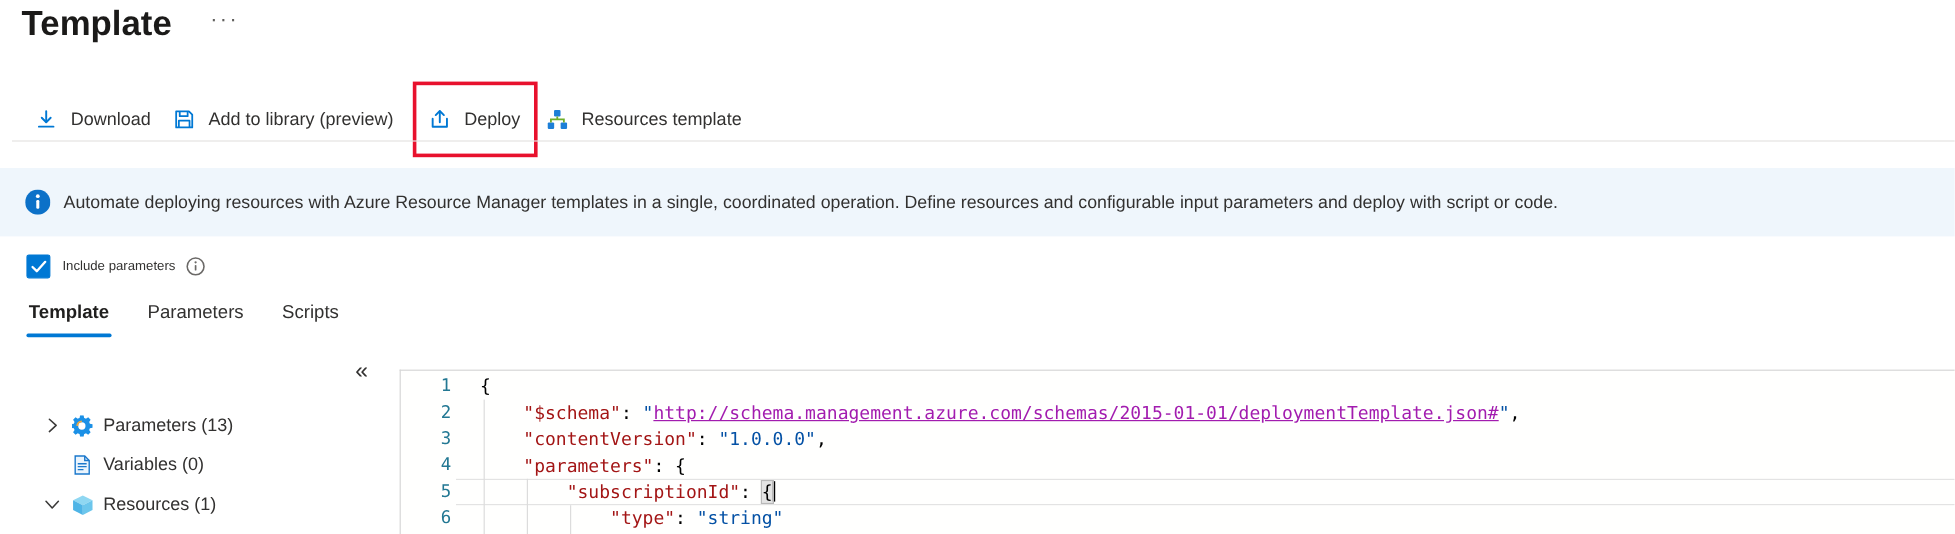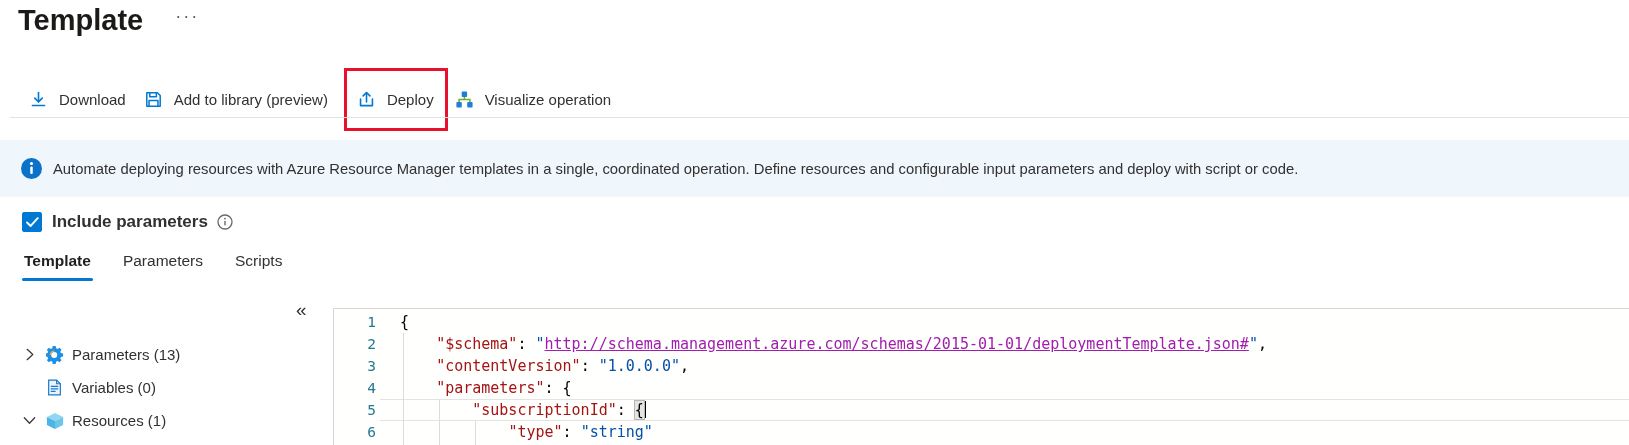--- a/index.html
+++ b/index.html
@@ -24,32 +24,32 @@
   .banner { position:absolute; top:140px; left:0; right:0; height:57px; background:#eff6fc;
     display:flex; align-items:center; padding-left:21px; }
   .banner .bicon { width:21px; height:21px; flex:0 0 auto; margin-right:11px; }
   .banner-text { font-size:14.8px; color:#323130; }
   .banner-link { font-size:14.8px; color:#0072c9; text-decoration:none; cursor:pointer; margin-left:5px; }
 
   
   .opt-row { position:absolute; top:212px; left:22px; display:flex; align-items:center; }
   .checkbox { width:20px; height:20px; background:#0078d4; border:1px solid #0078d4; border-radius:2px;
     display:inline-flex; align-items:center; justify-content:center; cursor:pointer; }
-  .opt-label { font-size:17px; margin-left:10px; color:#323130;font-weight:bold; }
+  .opt-label { font-size:11px; margin-left:10px; color:#323130; }
   .info-outline { width:16px; height:16px; margin-left:9px; cursor:pointer; display:inline-flex; }
 
   
   .tabs { position:absolute; top:252px; left:24px; display:flex; gap:32px; }
   .tab { font-size:15.5px; color:#323130; padding-bottom:11px; position:relative; cursor:pointer; }
   .tab.active { font-weight:700; color:#201f1e; }
   .tab.active::after { content:""; position:absolute; left:-2px; right:-2px; bottom:0; height:3px;
     background:#0078d4; border-radius:2px; }
 
   
-  .tree { position:absolute; top:338px; left:22px; width:270px; }
+  .tree { position:absolute; top:338px; left:36px; width:270px; }
   .tree-row { display:flex; align-items:center; height:33px; cursor:pointer; }
   .expander { width:16px; height:16px; margin-right:8px; display:inline-flex; flex:0 0 auto; }
   .tree-ic { width:18px; height:18px; margin-right:8px; display:inline-flex; flex:0 0 auto; }
   .tree-label { font-size:15px; color:#323130; white-space:nowrap; }
   .collapse-btn { position:absolute; top:299px; left:296px; font-size:19px; color:#323130;
     cursor:pointer; background:none; border:none; font-family:inherit; }
 
   
   .editor { position:absolute; top:308px; left:333px; right:0; bottom:0;
     border-top:1px solid #d6d6d6; border-left:1px solid #d6d6d6; background:#fffffe;
@@ -111,21 +111,21 @@
     </button>
     <button class="tb-item">
       <span class="ticon">
         <svg viewBox="0 0 17 17" width="17" height="17">
           <rect x="5.7" y="0.6" width="5.4" height="5.4" rx="1" fill="#1d7fd7"></rect>
           <rect x="0.4" y="11" width="5.4" height="5.4" rx="1" fill="#1d7fd7"></rect>
           <rect x="11.2" y="11" width="5.4" height="5.4" rx="1" fill="#1d7fd7"></rect>
           <path d="M8.4 6v2.5M3.1 11v-2.5h10.8V11" fill="none" stroke="#6fae28" stroke-width="1.5"></path>
         </svg>
       </span>
-      <span>Visualize operation</span>
+      <span>Resources template</span>
     </button>
   </div>
 <div class="toolbar-divider"></div>
 
 <div class="banner">
   <span class="bicon">
     <svg viewBox="0 0 20 20" width="21" height="21">
         <circle cx="10" cy="10" r="10" fill="#0c71c8"></circle>
         <rect x="8.8" y="8.2" width="2.4" height="7" rx="1" fill="#fff"></rect>
         <circle cx="10" cy="5.2" r="1.5" fill="#fff"></circle>

